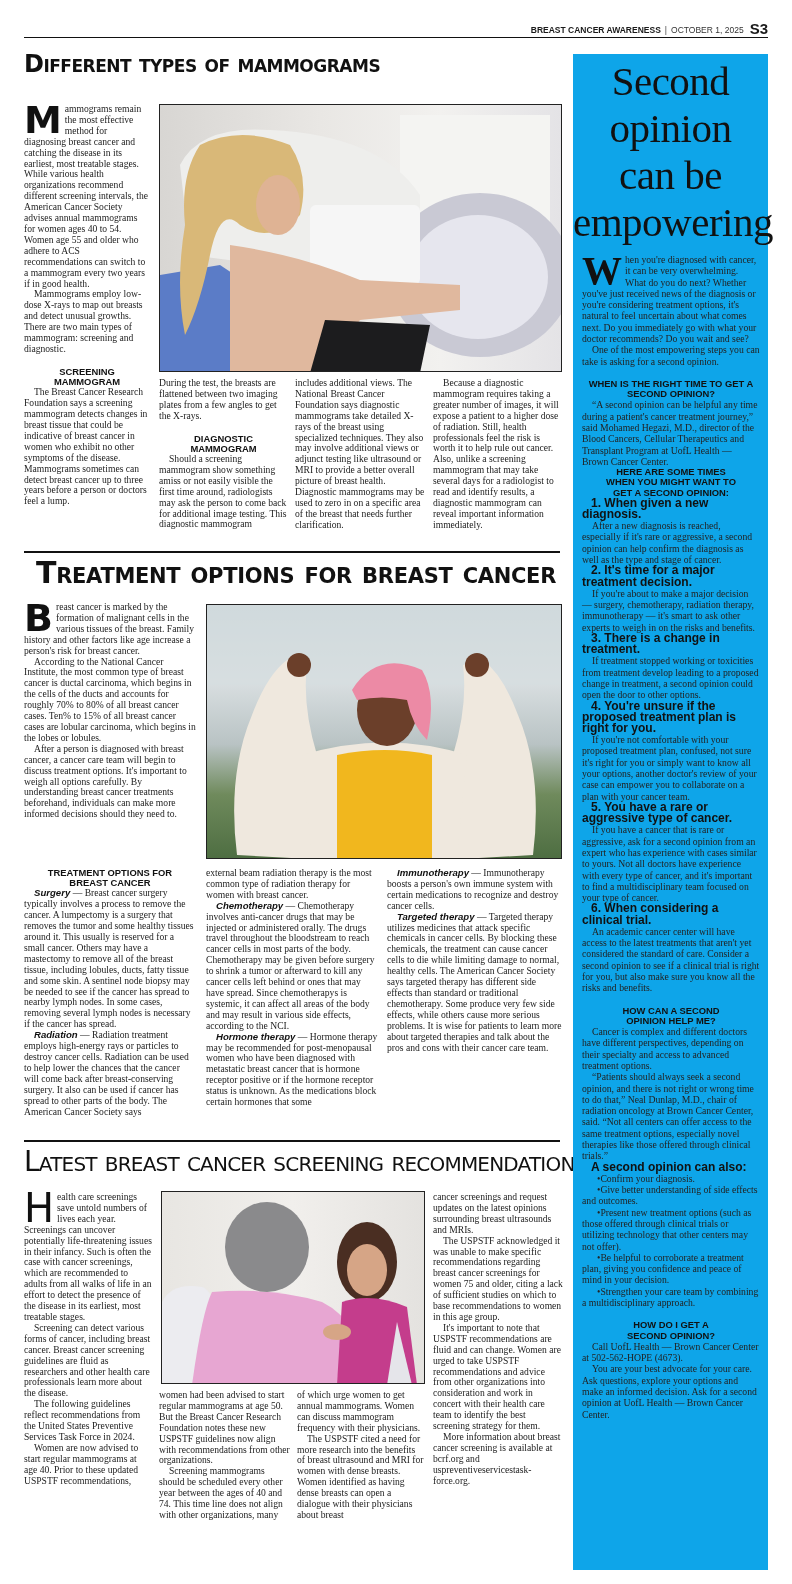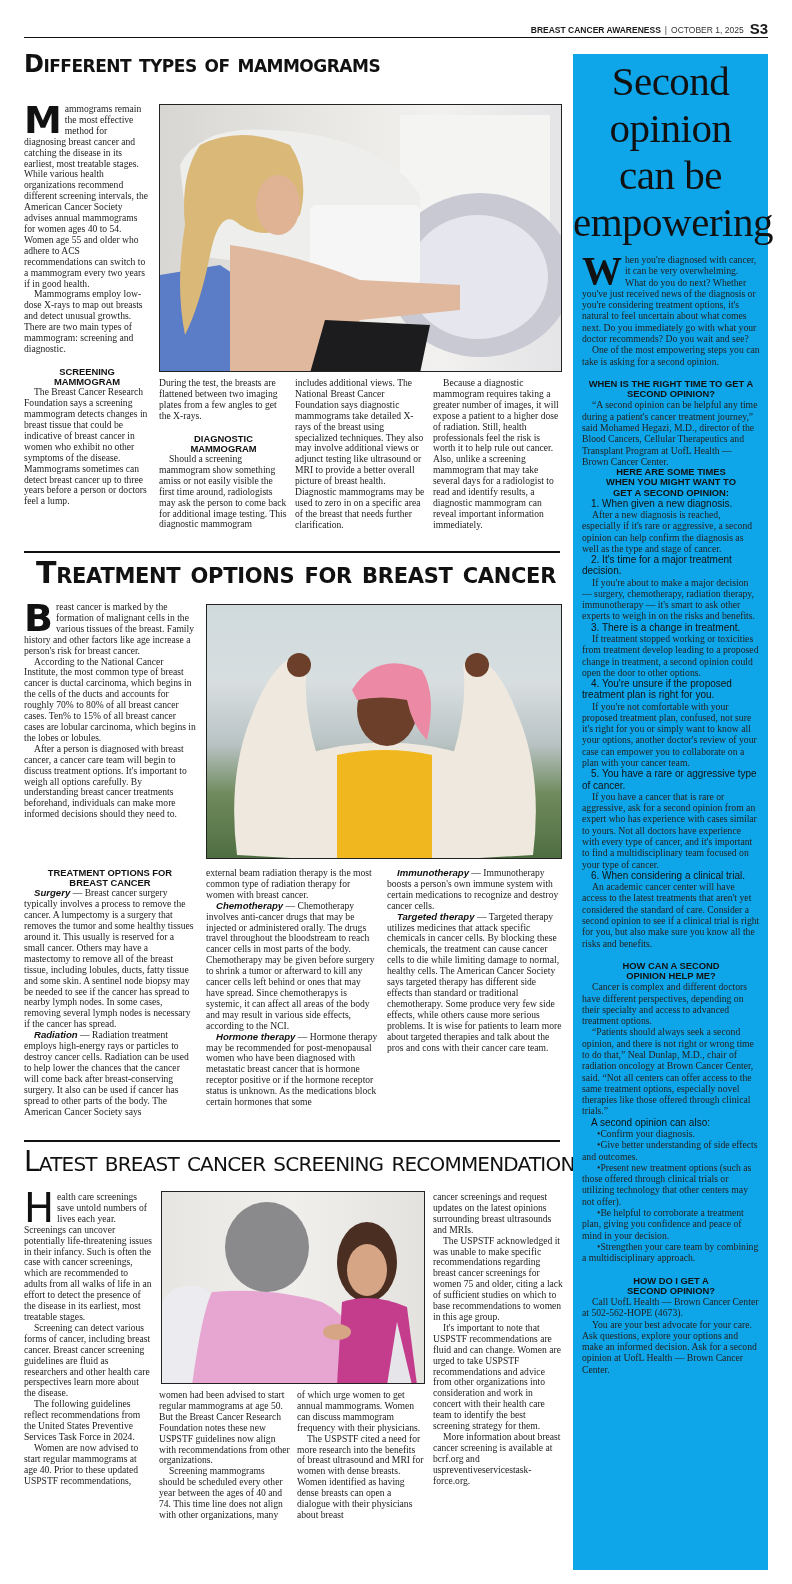--- a/index.html
+++ b/index.html
@@ -31,21 +31,21 @@
   .dropcap-thin { float: left; font-family: "DejaVu Sans", sans-serif; font-weight: normal; font-size: 40px; line-height: 32px; margin: 0 3px 0 0; color: #111; }
   .dropcap-serif { float: left; font-family: "Liberation Serif", serif; font-weight: bold; font-size: 40px; line-height: 30px; margin: 2px 3px 0 0; color: #111; }
 
   .photo { position: absolute; border: 1px solid #222; overflow: hidden; }
 
   
   .sidebar { position: absolute; left: 573px; top: 54px; width: 195px; height: 1516px; background: #0ea5e9; }
   .sb-title { font-family: "Liberation Serif", serif; font-size: 41px; line-height: 47px; text-align: center; color: #111; margin-top: 4px; letter-spacing: -0.5px; }
   .sb-body { padding: 0 8px 0 9px; }
   .sb-body .body-text { font-size: 9.7px; line-height: 11.3px; }
-  .sb-item { font-family: "Liberation Sans", sans-serif; font-weight: normal; font-size: 10px; line-height: 11.2px; text-indent: 9px; color: #111; }
+  .sb-item { font-family: "Liberation Sans", sans-serif; font-weight: bold; font-size: 12px; line-height: 11.2px; text-indent: 9px; color: #111; }
   .bullet-line { text-indent: 15px !important; }
 </style>
 </head>
 <body>
 
 <div class="masthead">
   <span class="sec">BREAST CANCER AWARENESS</span>
   <span class="sep">|</span>
   <span class="date">OCTOBER 1, 2025</span>
   <span class="page">S3</span>
@@ -127,21 +127,21 @@
   <p><span class="lead">Immunotherapy</span><span> — Immunotherapy boosts a person's own immune system with certain medications to recognize and destroy cancer cells.</span></p>
   <p><span class="lead">Targeted therapy</span><span> — Targeted therapy utilizes medicines that attack specific chemicals in cancer cells. By blocking these chemicals, the treatment can cause cancer cells to die while limiting damage to normal, healthy cells. The American Cancer Society says targeted therapy has different side effects than standard or traditional chemotherapy. Some produce very few side effects, while others cause more serious problems. It is wise for patients to learn more about targeted therapies and talk about the pros and cons with their cancer care team.</span></p>
 </div>
 
 <div class="rule" style="top:1140px;"></div>
 
 <div class="abs hl hl3">Latest breast cancer screening recommendations</div>
 
 <div class="abs body-text" style="left:24px; top:1192px; width:128px;">
   <p class="noindent"><span class="dropcap-thin">H</span><span>ealth care screenings save untold numbers of lives each year. Screenings can uncover potentially life-threatening issues in their infancy. Such is often the case with cancer screenings, which are recommended to adults from all walks of life in an effort to detect the presence of the disease in its earliest, most treatable stages.</span></p>
-  <p>Screening can detect various forms of cancer, including breast cancer. Breast cancer screening guidelines are fluid as researchers and other health care perspectives learn more about the disease.</p>
+  <p>Screening can detect various forms of cancer, including breast cancer. Breast cancer screening guidelines are fluid as researchers and other health care professionals learn more about the disease.</p>
   <p>The following guidelines reflect recommendations from the United States Preventive Services Task Force in 2024.</p>
   <p>Women are now advised to start regular mammograms at age 40. Prior to these updated USPSTF recommendations,</p>
 </div>
 
 <div class="photo" style="left:161px; top:1191px; width:264px; height:193px; background:linear-gradient(90deg,#e8e6e2 0%,#f1efec 50%,#e4e2df 100%);">
   <svg width="264" height="193" viewBox="0 0 264 193">
     <path d="M0 110 Q10 90 40 95 Q60 100 55 193 L0 193 Z" fill="#ececf0"></path>
     <path d="M50 100 Q40 120 30 193 L210 193 Q200 130 160 110 Q110 95 50 100 Z" fill="#e7a6d2"></path>
     <ellipse cx="105" cy="55" rx="42" ry="45" fill="#8a8a8c"></ellipse>
     <ellipse cx="205" cy="70" rx="30" ry="40" fill="#4a2e22"></ellipse>

